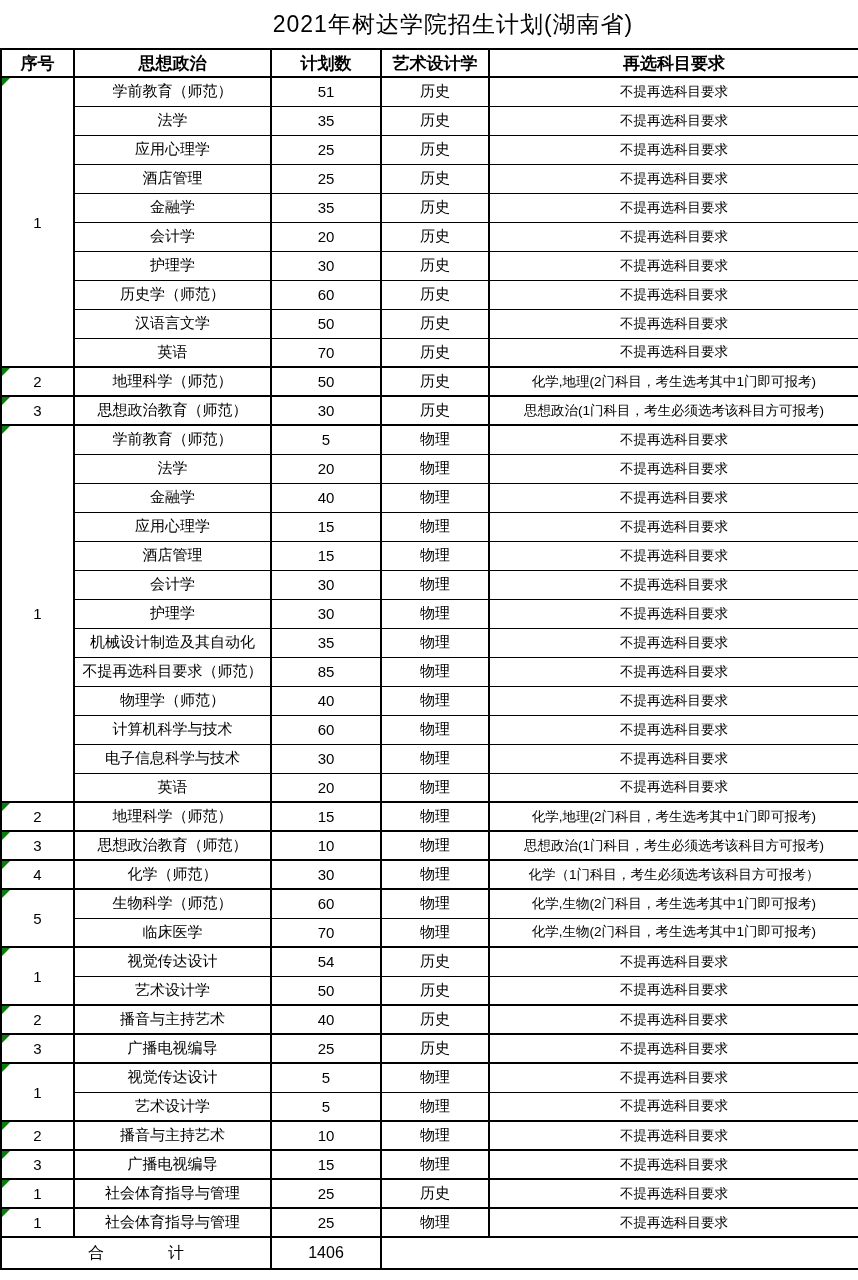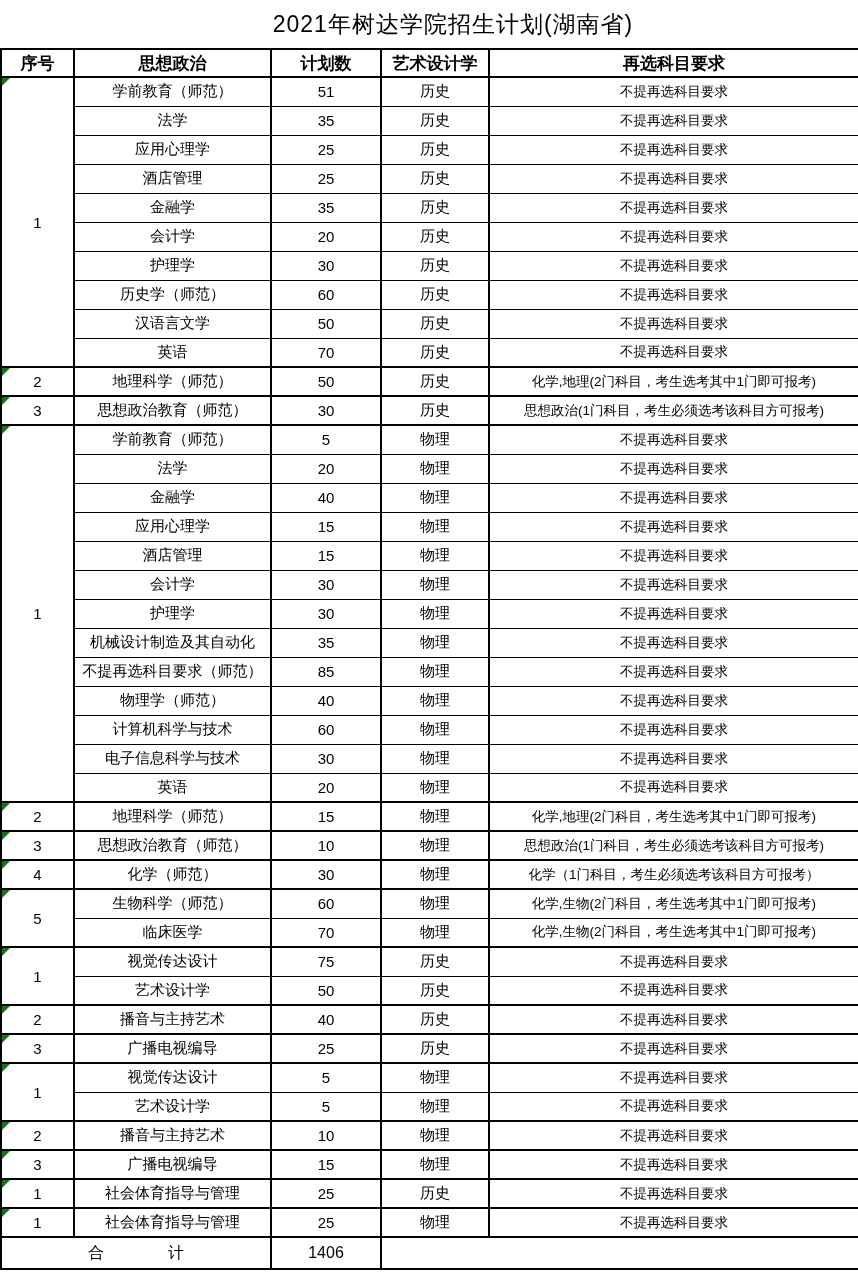--- a/index.html
+++ b/index.html
@@ -272,21 +272,21 @@
         </tr>
         <tr>
           <td class="col-major">临床医学</td>
           <td class="col-plan">70</td>
           <td class="col-subject">物理</td>
           <td class="col-req">化学,生物(2门科目，考生选考其中1门即可报考)</td>
         </tr>
         <tr class="group-start">
           <td class="col-no" rowspan="2"><span class="flag"></span><span>1</span></td>
           <td class="col-major">视觉传达设计</td>
-          <td class="col-plan">75</td>
+          <td class="col-plan">54</td>
           <td class="col-subject">历史</td>
           <td class="col-req">不提再选科目要求</td>
         </tr>
         <tr>
           <td class="col-major">艺术设计学</td>
           <td class="col-plan">50</td>
           <td class="col-subject">历史</td>
           <td class="col-req">不提再选科目要求</td>
         </tr>
         <tr class="group-start">

